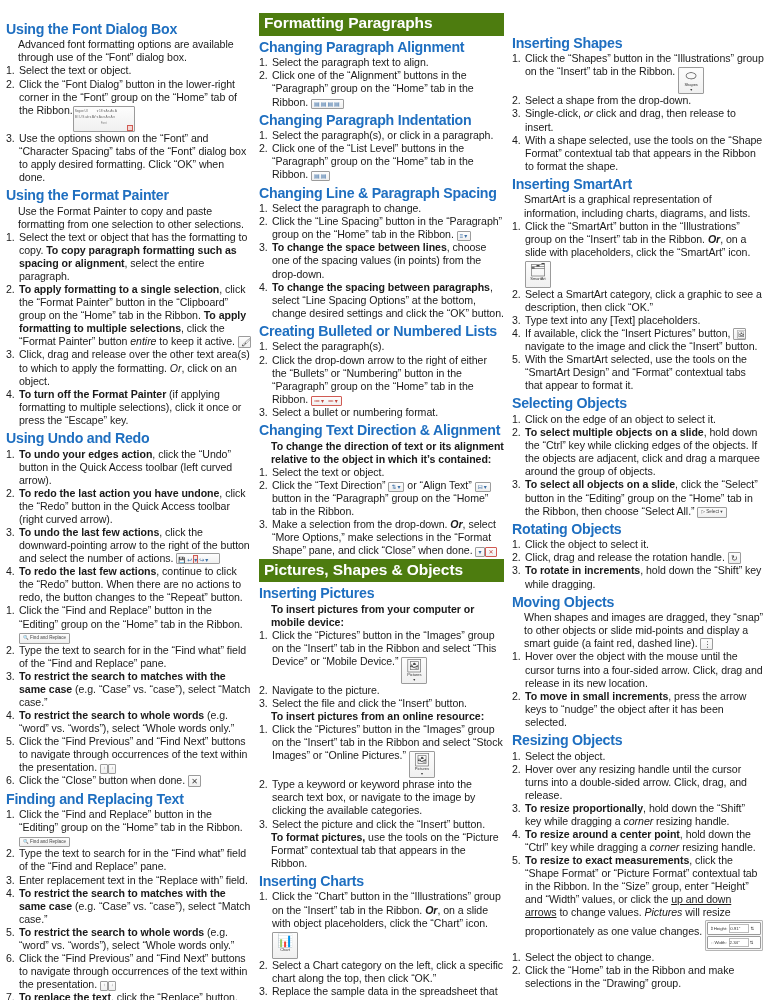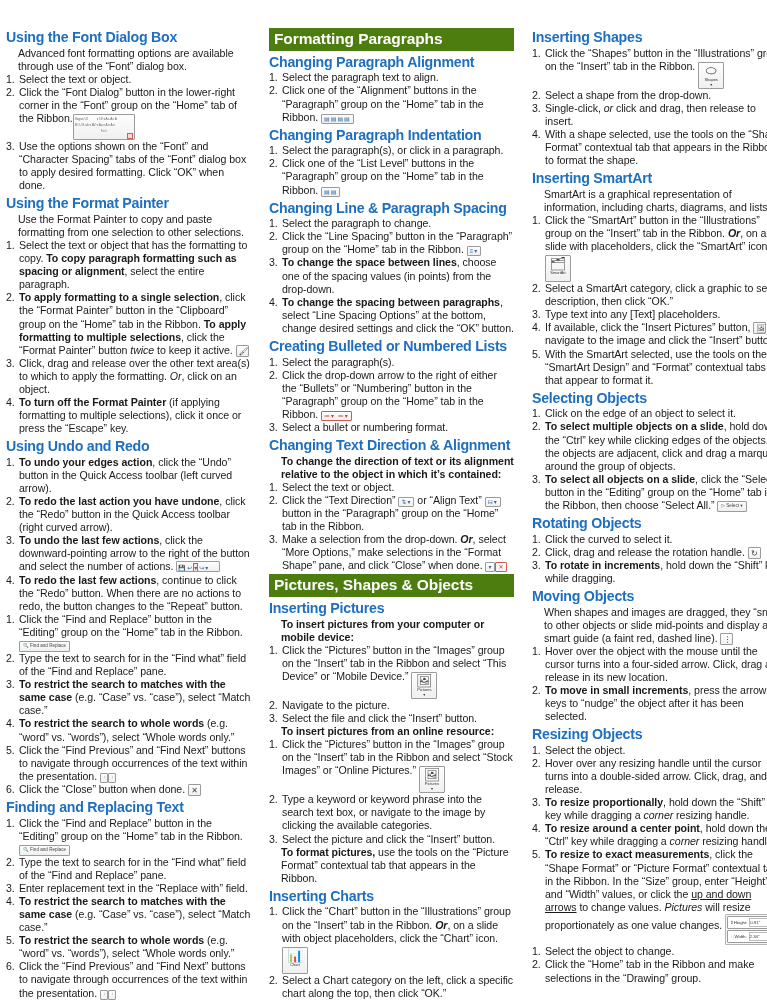--- a/index.html
+++ b/index.html
@@ -4,21 +4,21 @@
 <style>
   * { box-sizing: border-box; }
   html, body { margin:0; padding:0; }
   body {
     width:767px; height:1000px;
     background:#ffffff;
     font-family:"Liberation Sans", sans-serif;
     color:#1a1a1a;
     overflow:hidden;
   }
-  .page { display:flex; width:767px; height:1000px; padding:26px 6px 4px 6px; gap:18px; }
+  .page { display:flex; width:767px; height:1000px; padding:26px 6px 4px 6px; gap:8px;align-items:center; }
   .col { width:245px; flex:0 0 245px; }
   .col.c3 { width:252px; flex:0 0 252px; }
 
   h1.banner {
     background:#4d7c0f;
     color:#ffffff;
     font-size:15.5px;
     font-weight:bold;
     margin:2px 0 3px 0;
     padding:2.5px 5px 3.5px 5px;
@@ -126,21 +126,21 @@
     <ol class="steps">
       <li><span>Select the text or object.</span></li>
       <li><span>Click the “Font Dialog” button in the lower-right corner in the “Font” group on the “Home” tab of the Ribbon.</span><span class="chip fontgrp"><span class="r">Segoe UI&nbsp;&nbsp;&nbsp;&nbsp;&nbsp;&nbsp;&nbsp;&nbsp;&nbsp;&nbsp; ▾ 18 ▾ A˄ A˅ A</span><span class="r">B I U S ab ▾ AV ▾ Aa ▾ A ▾ A ▾</span><span class="r mid">Font</span><span class="cap"></span></span></li>
       <li><span>Use the options shown on the “Font” and “Character Spacing” tabs of the “Font” dialog box to apply desired formatting. Click “OK” when done.</span></li>
     </ol>
 
     <h2 class="head">Using the Format Painter</h2>
     <p class="intro">Use the Format Painter to copy and paste formatting from one selection to other selections.</p>
     <ol class="steps">
       <li>Select the text or object that has the formatting to copy. <b>To copy paragraph formatting such as spacing or alignment</b>, select the entire paragraph.</li>
-      <li><b>To apply formatting to a single selection</b>, click the “Format Painter” button in the “Clipboard” group on the “Home” tab in the Ribbon. <b>To apply formatting to multiple selections</b>, click the “Format Painter” button <i>twice</i> to keep it active. <span class="chip box"><span class="g2">🖌</span></span></li>
+      <li><b>To apply formatting to a single selection</b>, click the “Format Painter” button in the “Clipboard” group on the “Home” tab in the Ribbon. <b>To apply formatting to multiple selections</b>, click the “Format Painter” button <i>entire</i> to keep it active. <span class="chip box"><span class="g2">🖌</span></span></li>
       <li>Click, drag and release over the other text area(s) to which to apply the formatting. <i>Or</i>, click on an object.</li>
       <li><b>To turn off the Format Painter</b> (if applying formatting to multiple selections), click it once or press the “Escape” key.</li>
     </ol>
 
     <h2 class="head">Using Undo and Redo</h2>
     <ol class="steps">
       <li><b>To undo your edges action</b>, click the “Undo” button in the Quick Access toolbar (left curved arrow).</li>
       <li><b>To redo the last action you have undone</b>, click the “Redo” button in the Quick Access toolbar (right curved arrow).</li>
       <li><b>To undo the last few actions</b>, click the downward-pointing arrow to the right of the button and select the number of actions. <span class="chip undo"><span>💾</span><span>↩</span><span class="hl">▾</span><span>↪</span><span>▾</span></span></li>
       <li><b>To redo the last few actions</b>, continue to click the “Redo” button. When there are no actions to redo, the button changes to the “Repeat” button.</li>
@@ -257,21 +257,21 @@
 
     <h2 class="head">Selecting Objects</h2>
     <ol class="steps">
       <li><span>Click on the edge of an object to select it.</span></li>
       <li><b>To select multiple objects on a slide</b>, hold down the “Ctrl” key while clicking edges of the objects. If the objects are adjacent, click and drag a marquee around the group of objects.</li>
       <li><b>To select all objects on a slide</b>, click the “Select” button in the “Editing” group on the “Home” tab in the Ribbon, then choose “Select All.” <span class="chip txt">▷&nbsp;<span>Select</span>&nbsp;▾</span></li>
     </ol>
 
     <h2 class="head">Rotating Objects</h2>
     <ol class="steps">
-      <li><span>Click the curved to select it.</span></li>
+      <li><span>Click the object to select it.</span></li>
       <li>Click, drag and release the rotation handle. <span class="chip box"><span class="g2">↻</span></span></li>
       <li><b>To rotate in increments</b>, hold down the “Shift” key while dragging.</li>
     </ol>
 
     <h2 class="head">Moving Objects</h2>
     <p class="intro"><span>When shapes and images are dragged, they “snap” to other objects or slide mid-points and display a smart guide (a faint red, dashed line).</span> <span class="chip box"><span class="g2">⋮</span></span></p>
     <ol class="steps">
       <li><span>Hover over the object with the mouse until the cursor turns into a four-sided arrow. Click, drag and release in its new location.</span></li>
       <li><b>To move in small increments</b>, press the arrow keys to “nudge” the object after it has been selected.</li>
     </ol>

